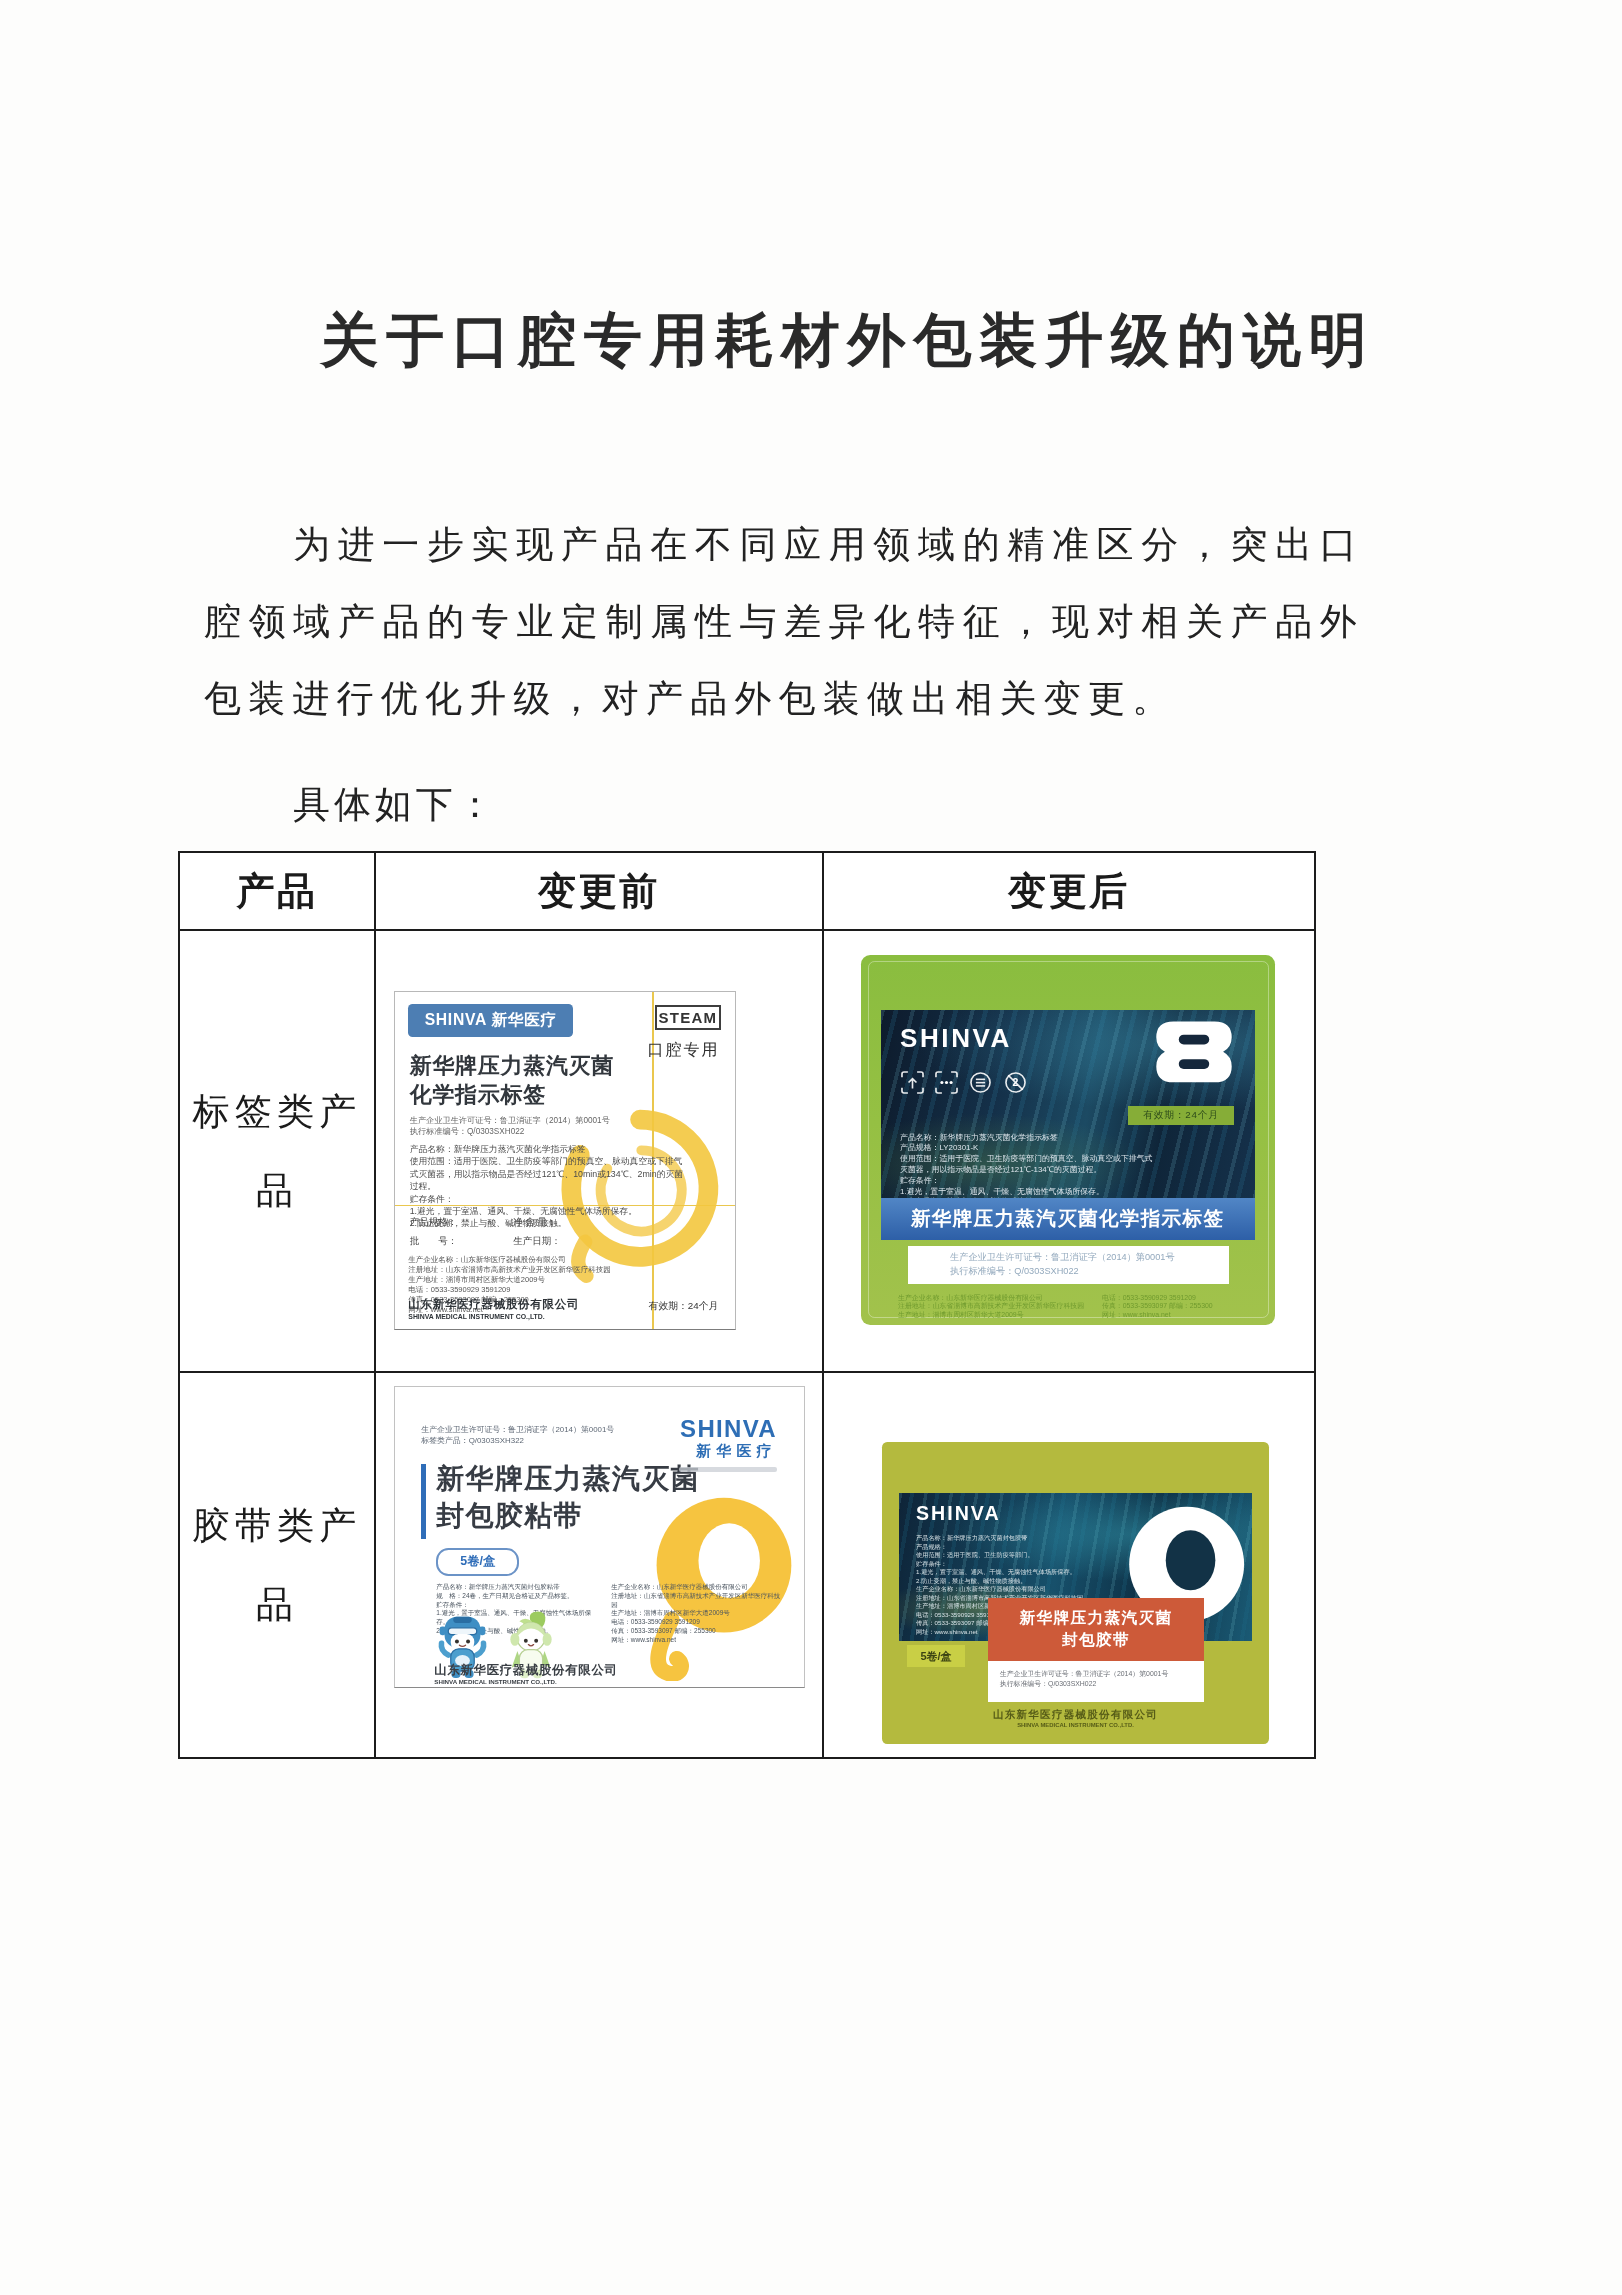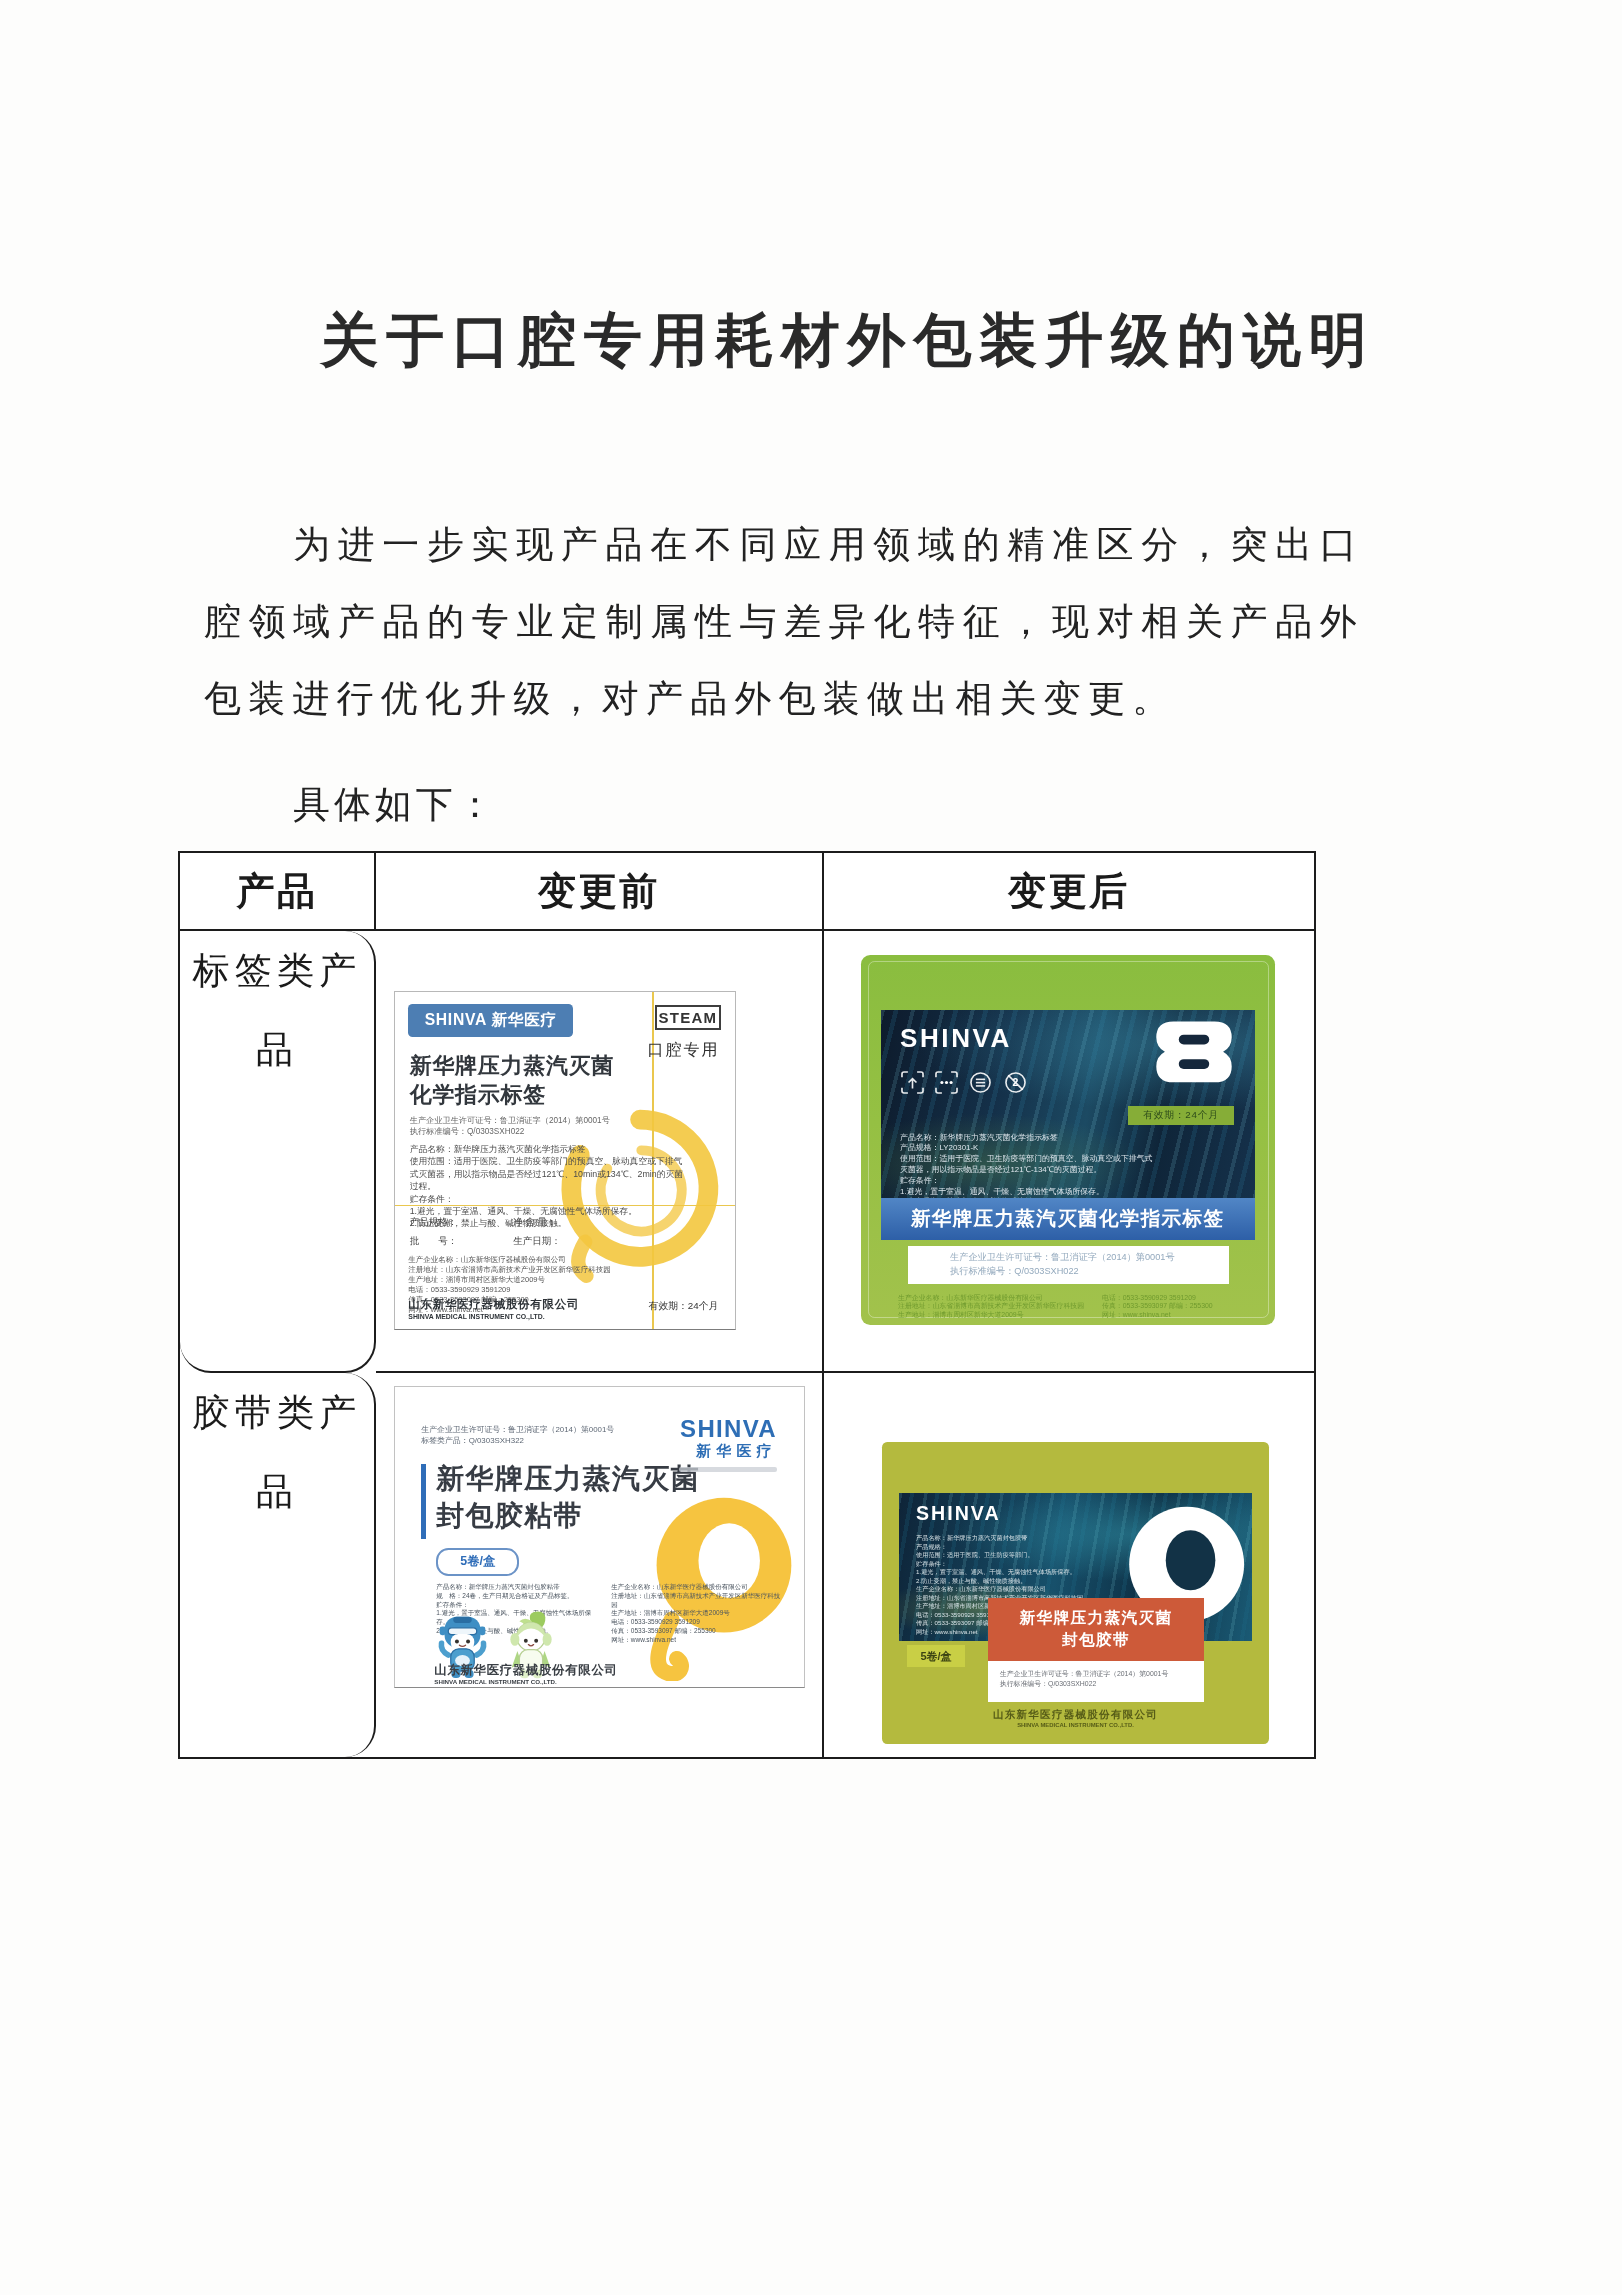--- a/index.html
+++ b/index.html
@@ -15,21 +15,21 @@
     font-family:"Liberation Serif",serif;font-size:37px;letter-spacing:3.9px;color:#222;}
   
   .ptable{position:absolute;top:851px;left:178px;display:grid;
     grid-template-columns:196px 448px 490px;grid-template-rows:78px 442px 384px;
     border:2px solid #1c1c1c;background:#fff;}
   .cell{position:relative;box-sizing:border-box;border-right:2px solid #1c1c1c;border-bottom:2px solid #1c1c1c;}
   .cell.last-col{border-right:none;}
   .cell.last-row{border-bottom:none;}
   .hcell{display:flex;align-items:center;justify-content:center;
     font-size:38px;font-weight:600;letter-spacing:2.6px;color:#1b1b1b;}
-  .rlabel{display:flex;align-items:flex-start;justify-content:center;border-radius:31px;}
+  .rlabel{display:flex;align-items:center;justify-content:center;}
   .rlabel span{display:block;width:171px;text-align:center;font-family:"Liberation Serif",serif;
     font-size:37px;line-height:79px;letter-spacing:5.2px;color:#1b1b1b;}
   
   .pkg{position:absolute;box-sizing:border-box;}
   .abs{position:absolute;}
   .panel-navy{
     background:
       radial-gradient(ellipse 120% 60% at 82% 18%, rgba(70,165,195,.38), transparent 60%),
       radial-gradient(ellipse 70% 45% at 28% 82%, rgba(110,170,80,.28), transparent 60%),
       repeating-linear-gradient(104deg, rgba(125,205,225,.16) 0 3.9px, transparent 3.9px 12.4px, rgba(45,125,160,.20) 12.4px 17px, transparent 17px 29px),

